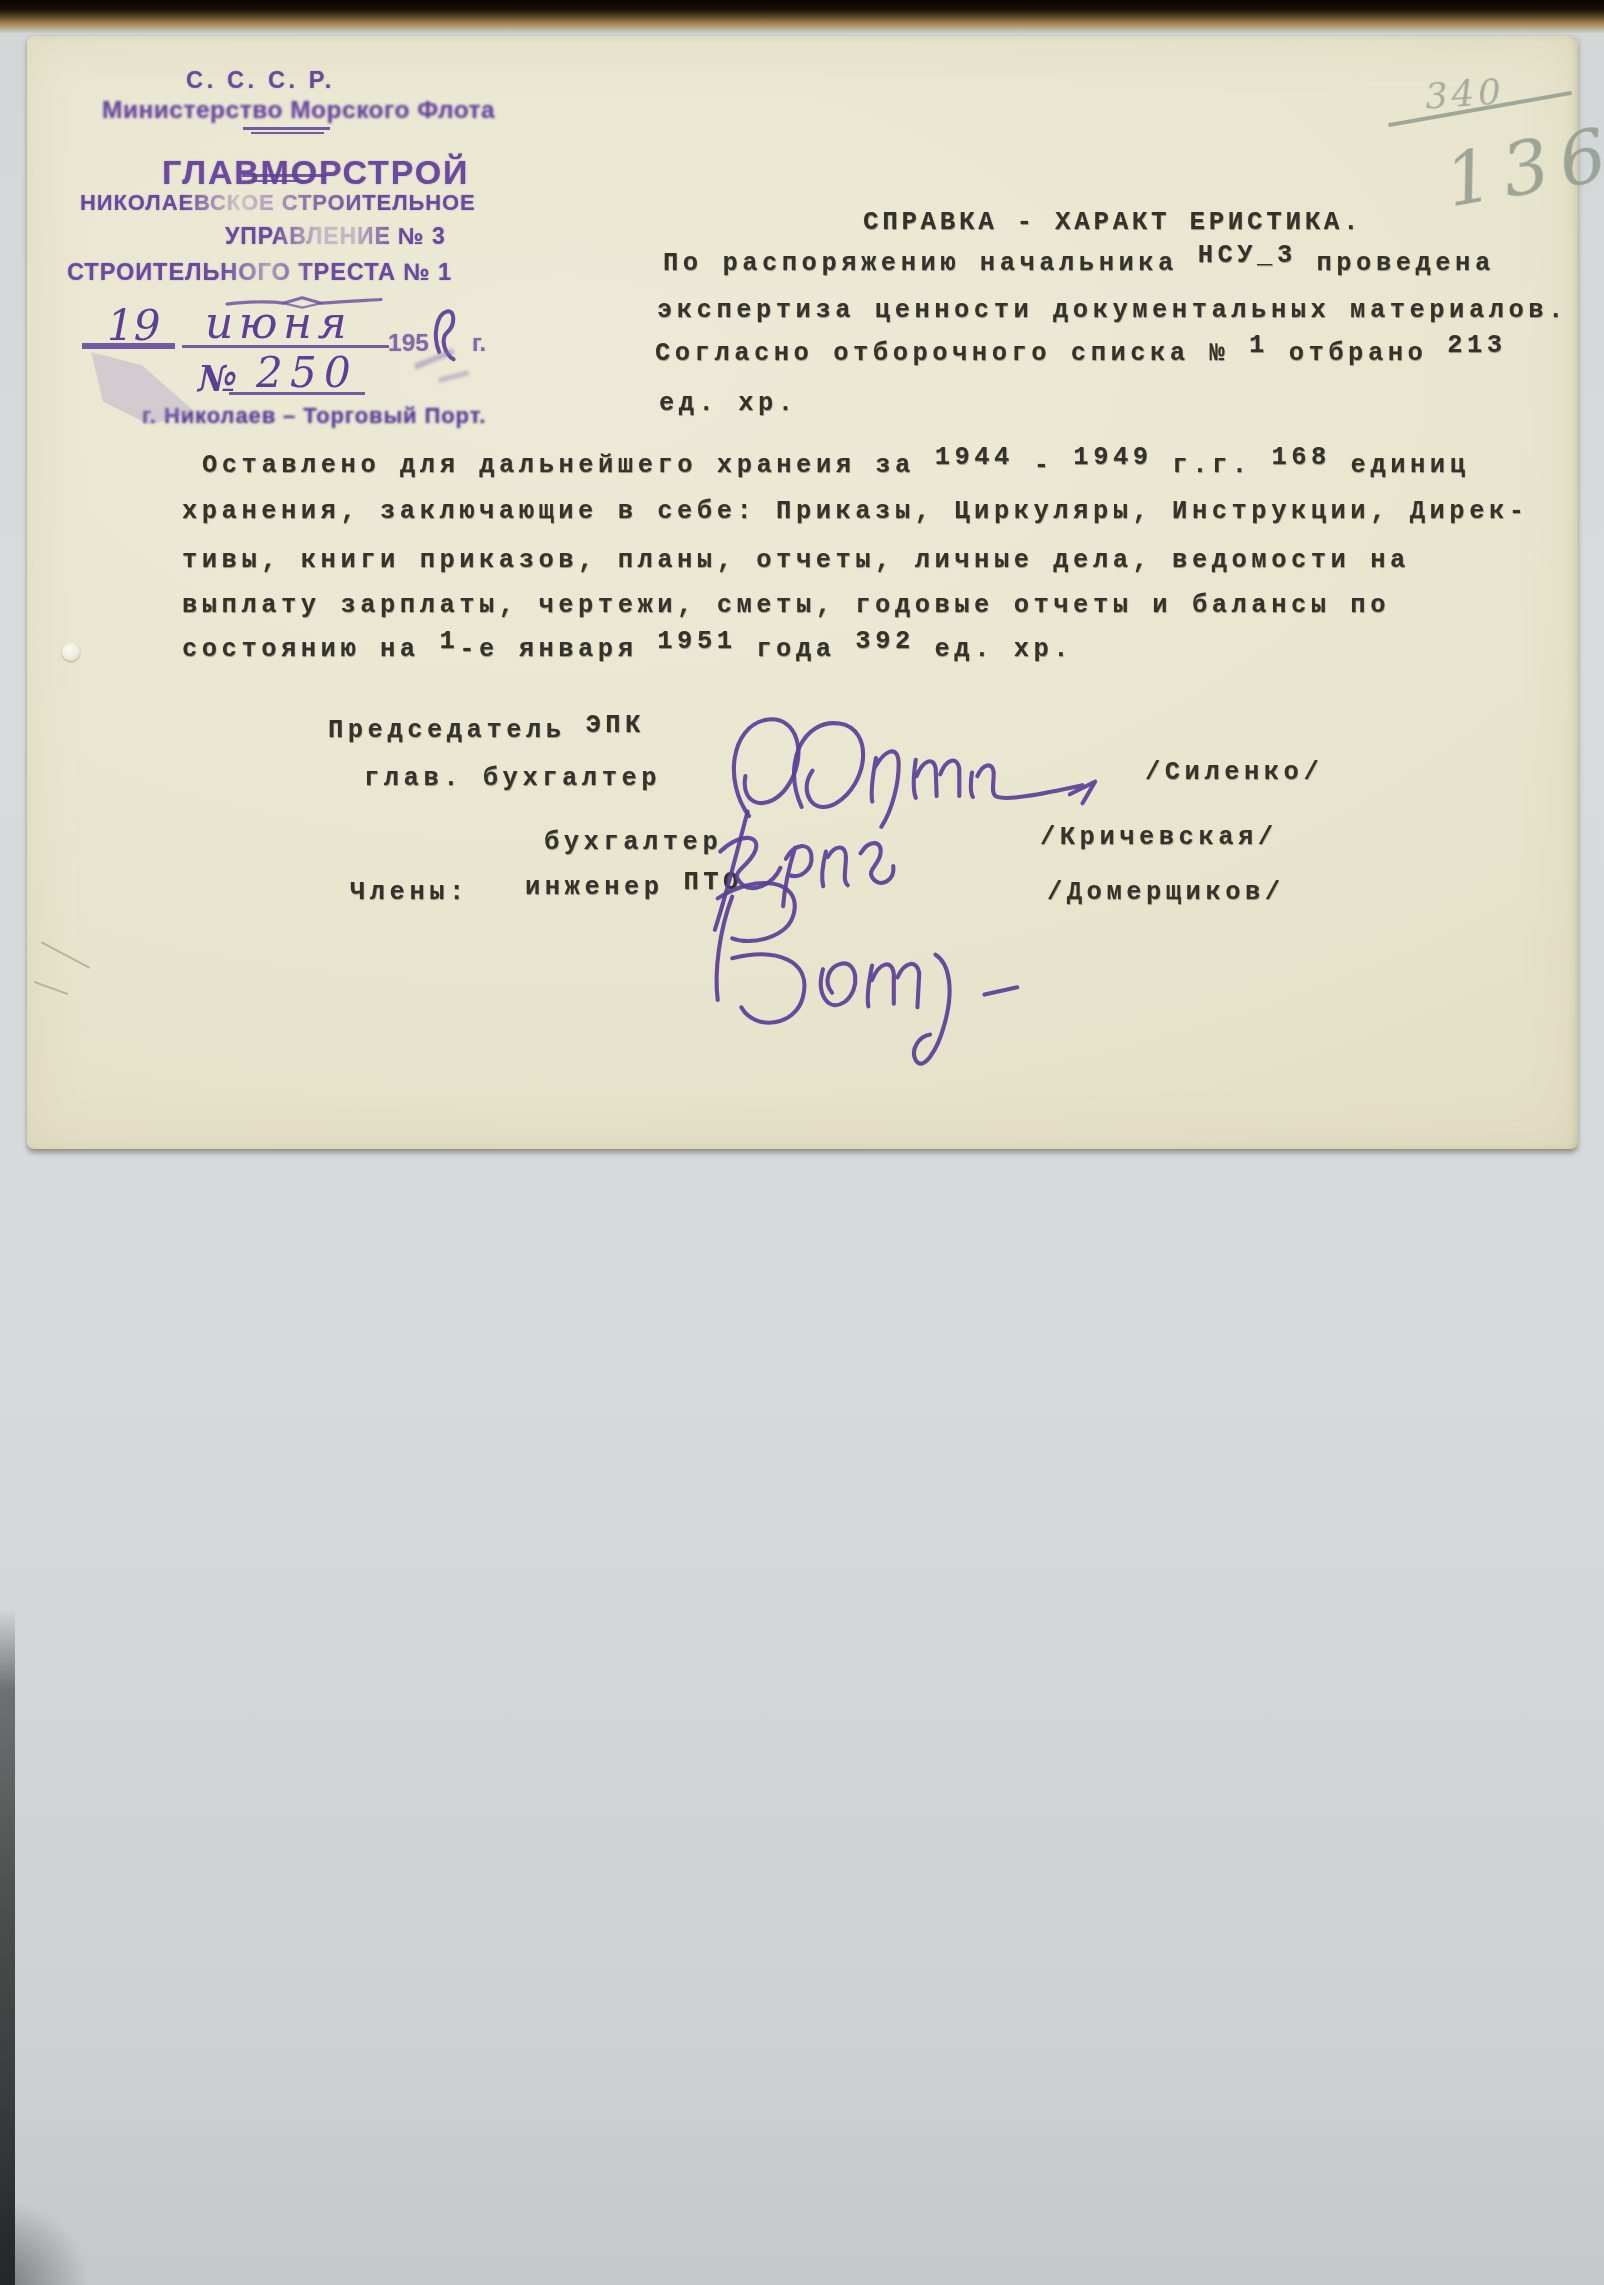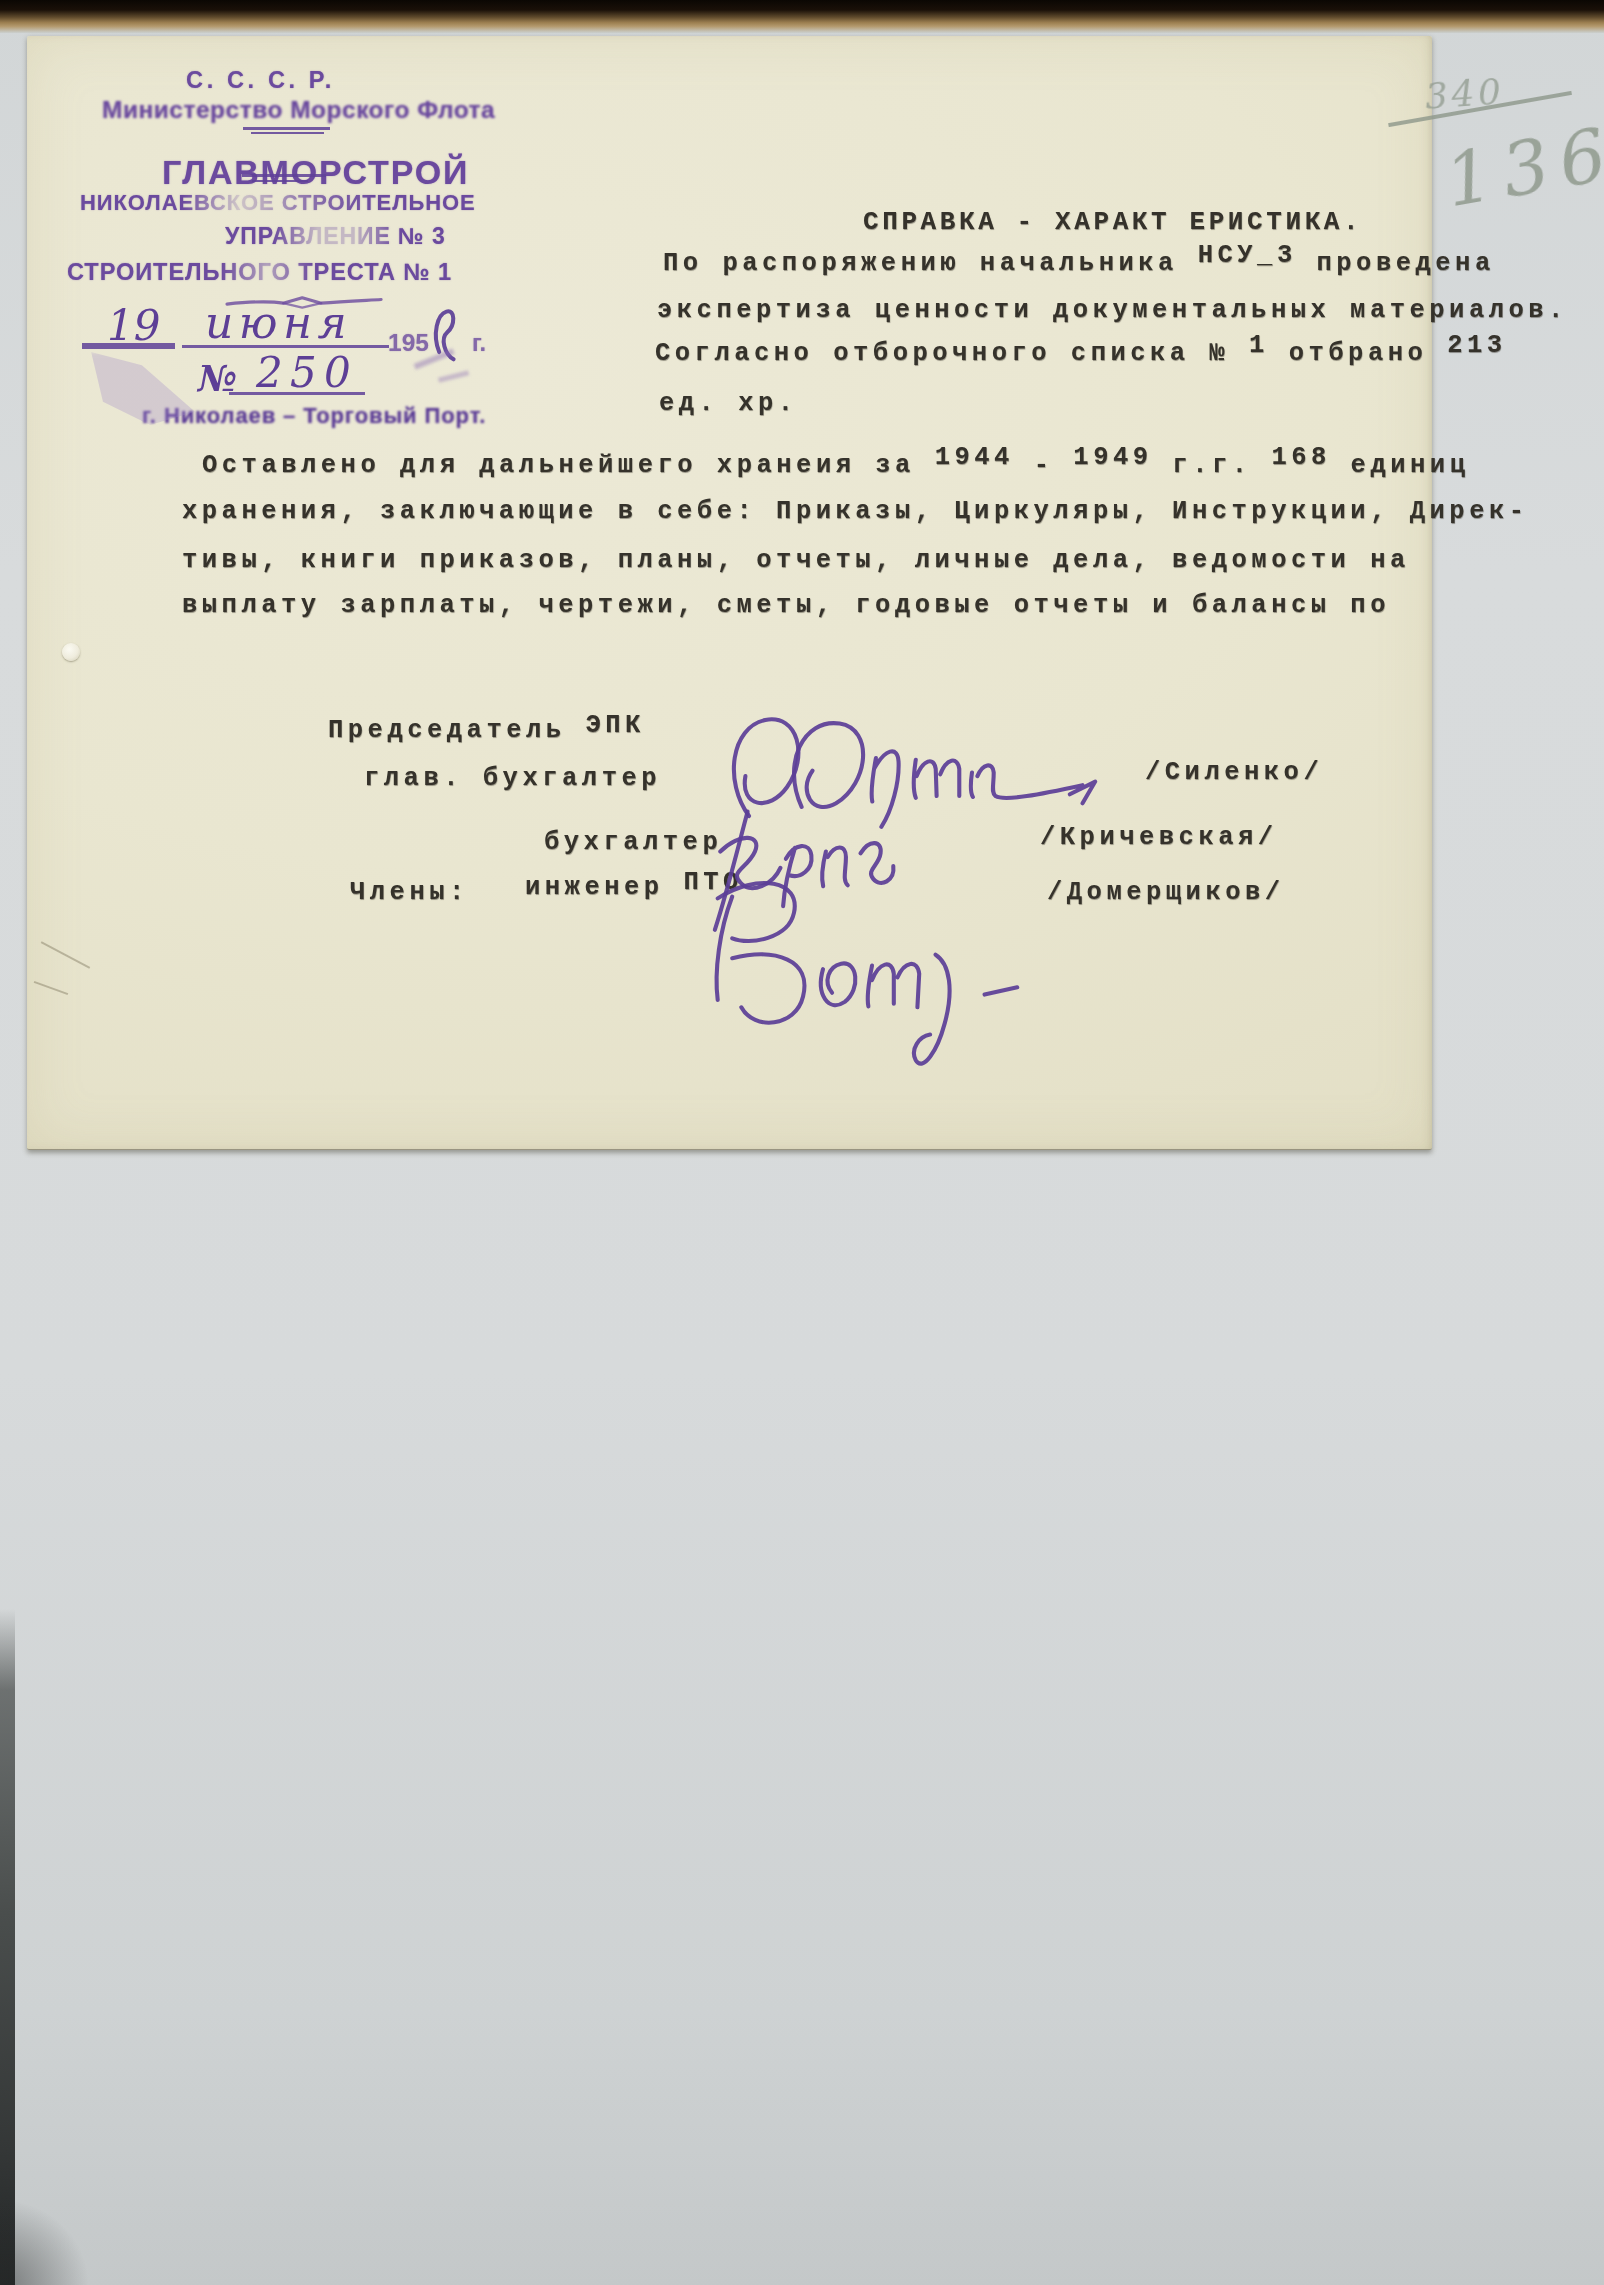--- a/index.html
+++ b/index.html
@@ -1,21 +1,21 @@
 <!DOCTYPE html>
 <html lang="ru" style="font-size:14.5px"><head>
 <meta charset="utf-8">
 <style>
   html,body{margin:0;padding:0;background:#b9bdbe;}
   .canvas{position:relative;width:1605px;height:2286px;overflow:hidden;
     background:linear-gradient(180deg,#d2d6d7 0%,#d8dbdc 25%,#d7dadb 60%,#ced2d3 88%,#c4c8c9 100%);
     font-family:"Liberation Sans",sans-serif;}
   .top-band{position:absolute;left:0;top:0;width:100%;height:33px;
     background:linear-gradient(180deg,#0b0703 0%,#1a1008 30%,#5f4a2c 52%,#9a7d4f 68%,#b49a6e 80%,#cbd0cf 100%);}
-  .doc-page{position:absolute;left:27px;top:36px;width:1405px;height:1113px;border-radius:2px;
+  .doc-page{position:absolute;left:27px;top:36px;width:1551px;height:1113px;border-radius:7px;
     background:radial-gradient(130% 100% at 35% 30%, #ece9d6 0%, #e9e6d0 45%, #e3dfc6 85%, #ddd8bd 100%);
     box-shadow:0 2.7px 5.5px rgba(70,70,58,.45), inset 0 0 55px rgba(170,158,112,.18), inset -4.5px 0 11px -6.4px rgba(130,122,90,.5);
     border-bottom:1.8px solid rgba(85,80,62,.55);}
   .left-strip{position:absolute;left:0;top:1609px;width:14.5px;height:676px;
     background:linear-gradient(180deg,rgba(75,79,78,0) 0%,rgba(66,70,69,.7) 12%,#4a4e4d 45%,#343737 80%,#232626 100%);}
   .corner-shade{position:absolute;left:0;top:2191px;width:127px;height:95px;
     background:radial-gradient(100% 130% at 0% 100%,rgba(40,42,42,.5),rgba(40,42,42,0) 70%);}
 
   .tw{position:absolute;font-family:"Liberation Mono","DejaVu Sans Mono",monospace;font-weight:700;
     font-size:25.5px;line-height:1;letter-spacing:4.5px;color:#35322b;white-space:nowrap;
@@ -109,20 +109,23 @@
       <span>Согласно отборочного списка № </span><span class="up">1</span><span> отбрано </span><span class="up">213</span>
     </div>
     <div class="tw" style="left:632px;top:355px;">ед. хр.</div>
 
     <div class="tw" style="left:175px;top:417px;">
       <span>Оставлено для дальнейшего хранеия  за </span><span class="up">1944</span><span> - </span><span class="up">1949</span><span> г.г.  </span><span class="up">168</span><span> единиц</span>
     </div>
     <div class="tw" style="left:155px;top:463px;">хранения, заключающие в себе: Приказы, Циркуляры, Инструкции, Дирек-</div>
     <div class="tw" style="left:155px;top:512px;">тивы, книги приказов, планы, отчеты, личные дела, ведомости на</div>
     <div class="tw" style="left:155px;top:557px;">выплату зарплаты, чертежи, сметы, годовые отчеты и балансы по</div>
+    <div class="tw" style="left:155px;top:601px;">
+      <span>состоянию на </span><span class="up">1</span><span>-е января </span><span class="up">1951</span><span> года     </span><span class="up">392</span><span> ед. хр.</span>
+    </div>
 
     <div class="tw" style="left:301px;top:682px;">
       <span>Председатель </span><span class="up2">ЭПК</span>
     </div>
     <div class="tw" style="left:337px;top:730px;">глав. бухгалтер</div>
     <div class="tw" style="left:1118px;top:724px;">/Силенко/</div>
     <div class="tw" style="left:517px;top:794px;">бухгалтер</div>
     <div class="tw" style="left:1013px;top:789px;">/Кричевская/</div>
     <div class="tw" style="left:323px;top:844px;">Члены:</div>
     <div class="tw" style="left:498px;top:839px;">

